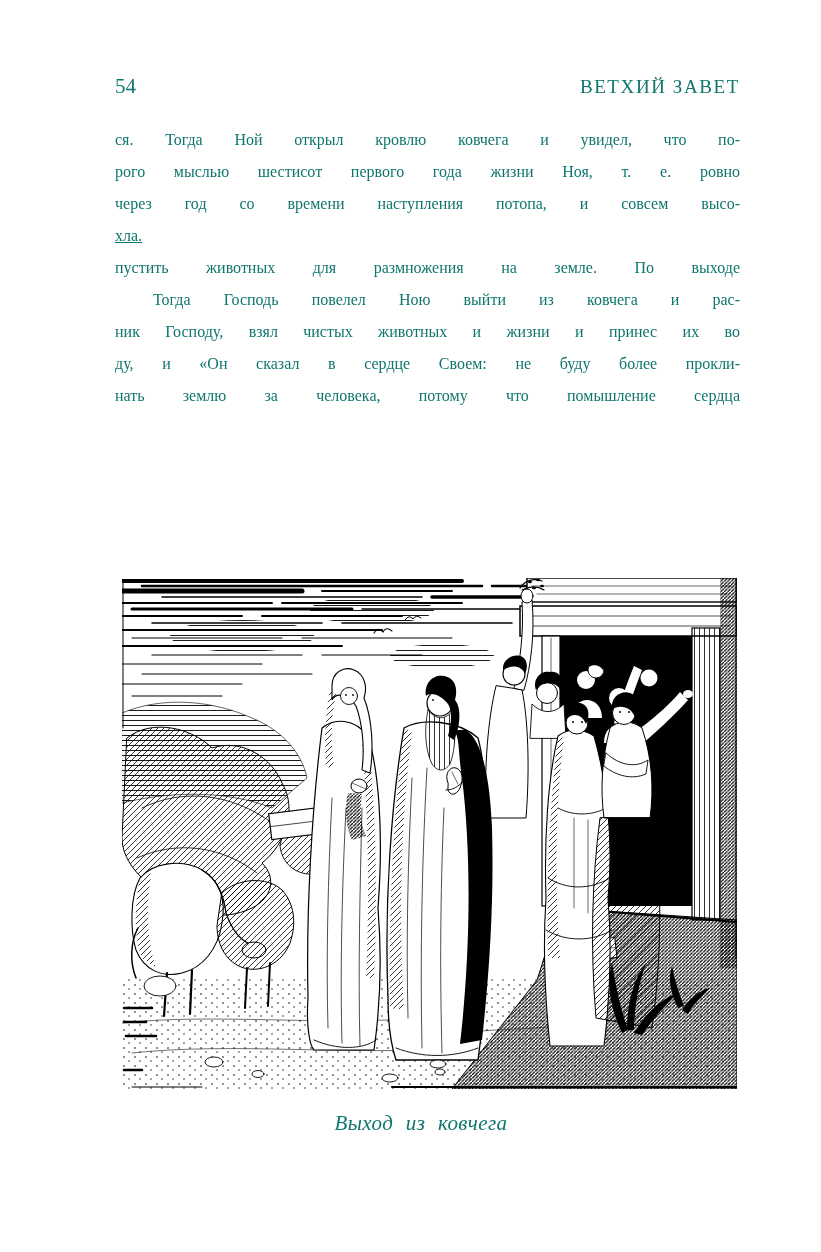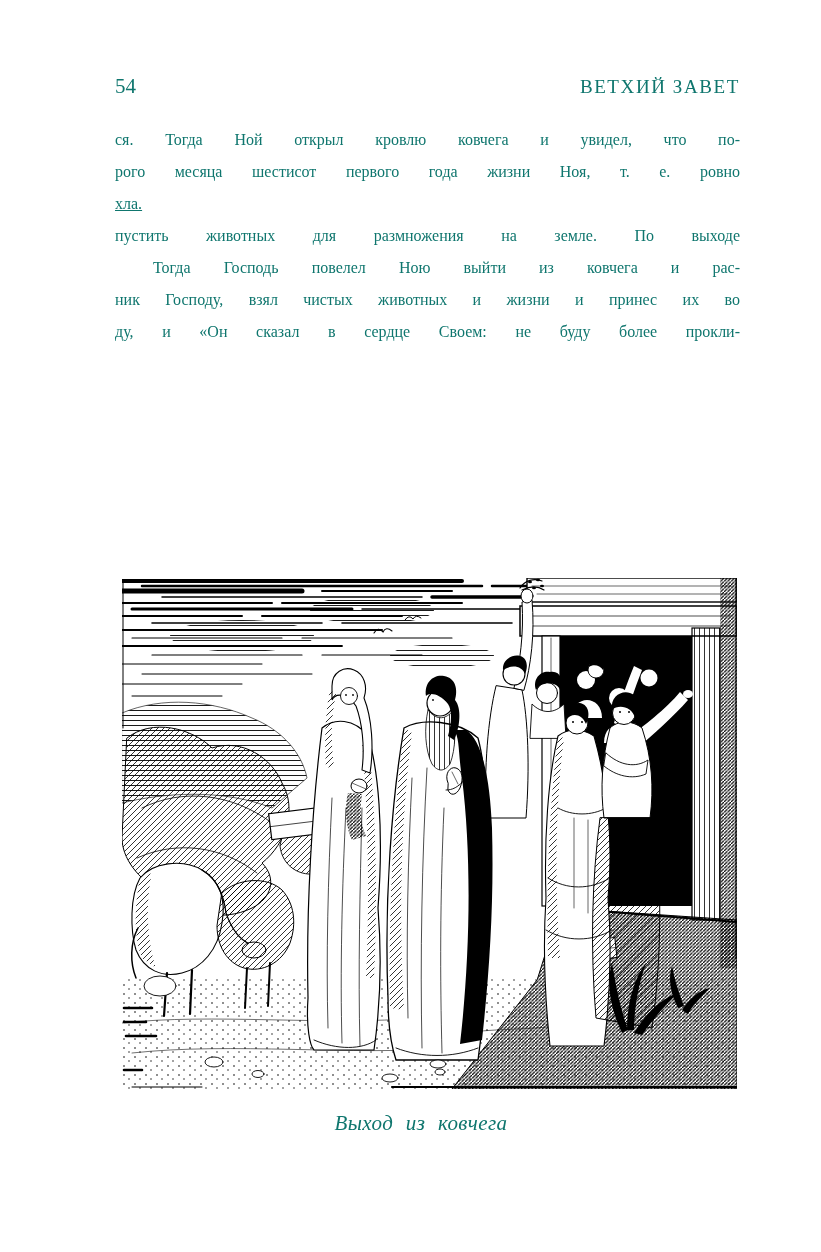--- a/index.html
+++ b/index.html
@@ -37,26 +37,28 @@
 
 <div class="page">
 
   <header class="running-header">
     <span class="pagenum">54</span>
     <span class="runhead">ВЕТХИЙ ЗАВЕТ</span>
   </header>
 
   <main class="body-text">
       <div class="line">ся. Тогда Ной открыл кровлю ковчега и увидел, что по-</div>
-      <div class="line">рого месяца шестисот первого года жизни Ноя, т. е. ровно</div>
+      <div class="line">рого мыслью шестисот первого года жизни Ноя, т. е. ровно</div>
+      <div class="line">через год со времени наступления потопа, и совсем высо-</div>
       <div class="line nojust">хла.</div>
       <div class="line">пустить животных для размножения на земле. По выходе</div>
       <div class="line indent">Тогда Господь повелел Ною выйти из ковчега и рас-</div>
       <div class="line">ник Господу, взял чистых животных и жизни и принес их во</div>
       <div class="line">ду, и «Он сказал в сердце Своем: не буду более прокли-</div>
+      <div class="line">нать землю за человека, потому что помышление сердца</div>
     </main>
 
   <figure class="figure-wrap">
     <svg width="615" height="511" viewBox="0 0 615 511" xmlns="http://www.w3.org/2000/svg">
       <defs>
         <pattern id="pH" width="7" height="5" patternUnits="userSpaceOnUse">
           <path d="M0 2.5H7" stroke="#000" stroke-width="0.9" fill="none"></path>
         </pattern>
         <pattern id="pD" width="6" height="6" patternUnits="userSpaceOnUse">
           <path d="M0 6L6 0" stroke="#000" stroke-width="0.8" fill="none"></path>

